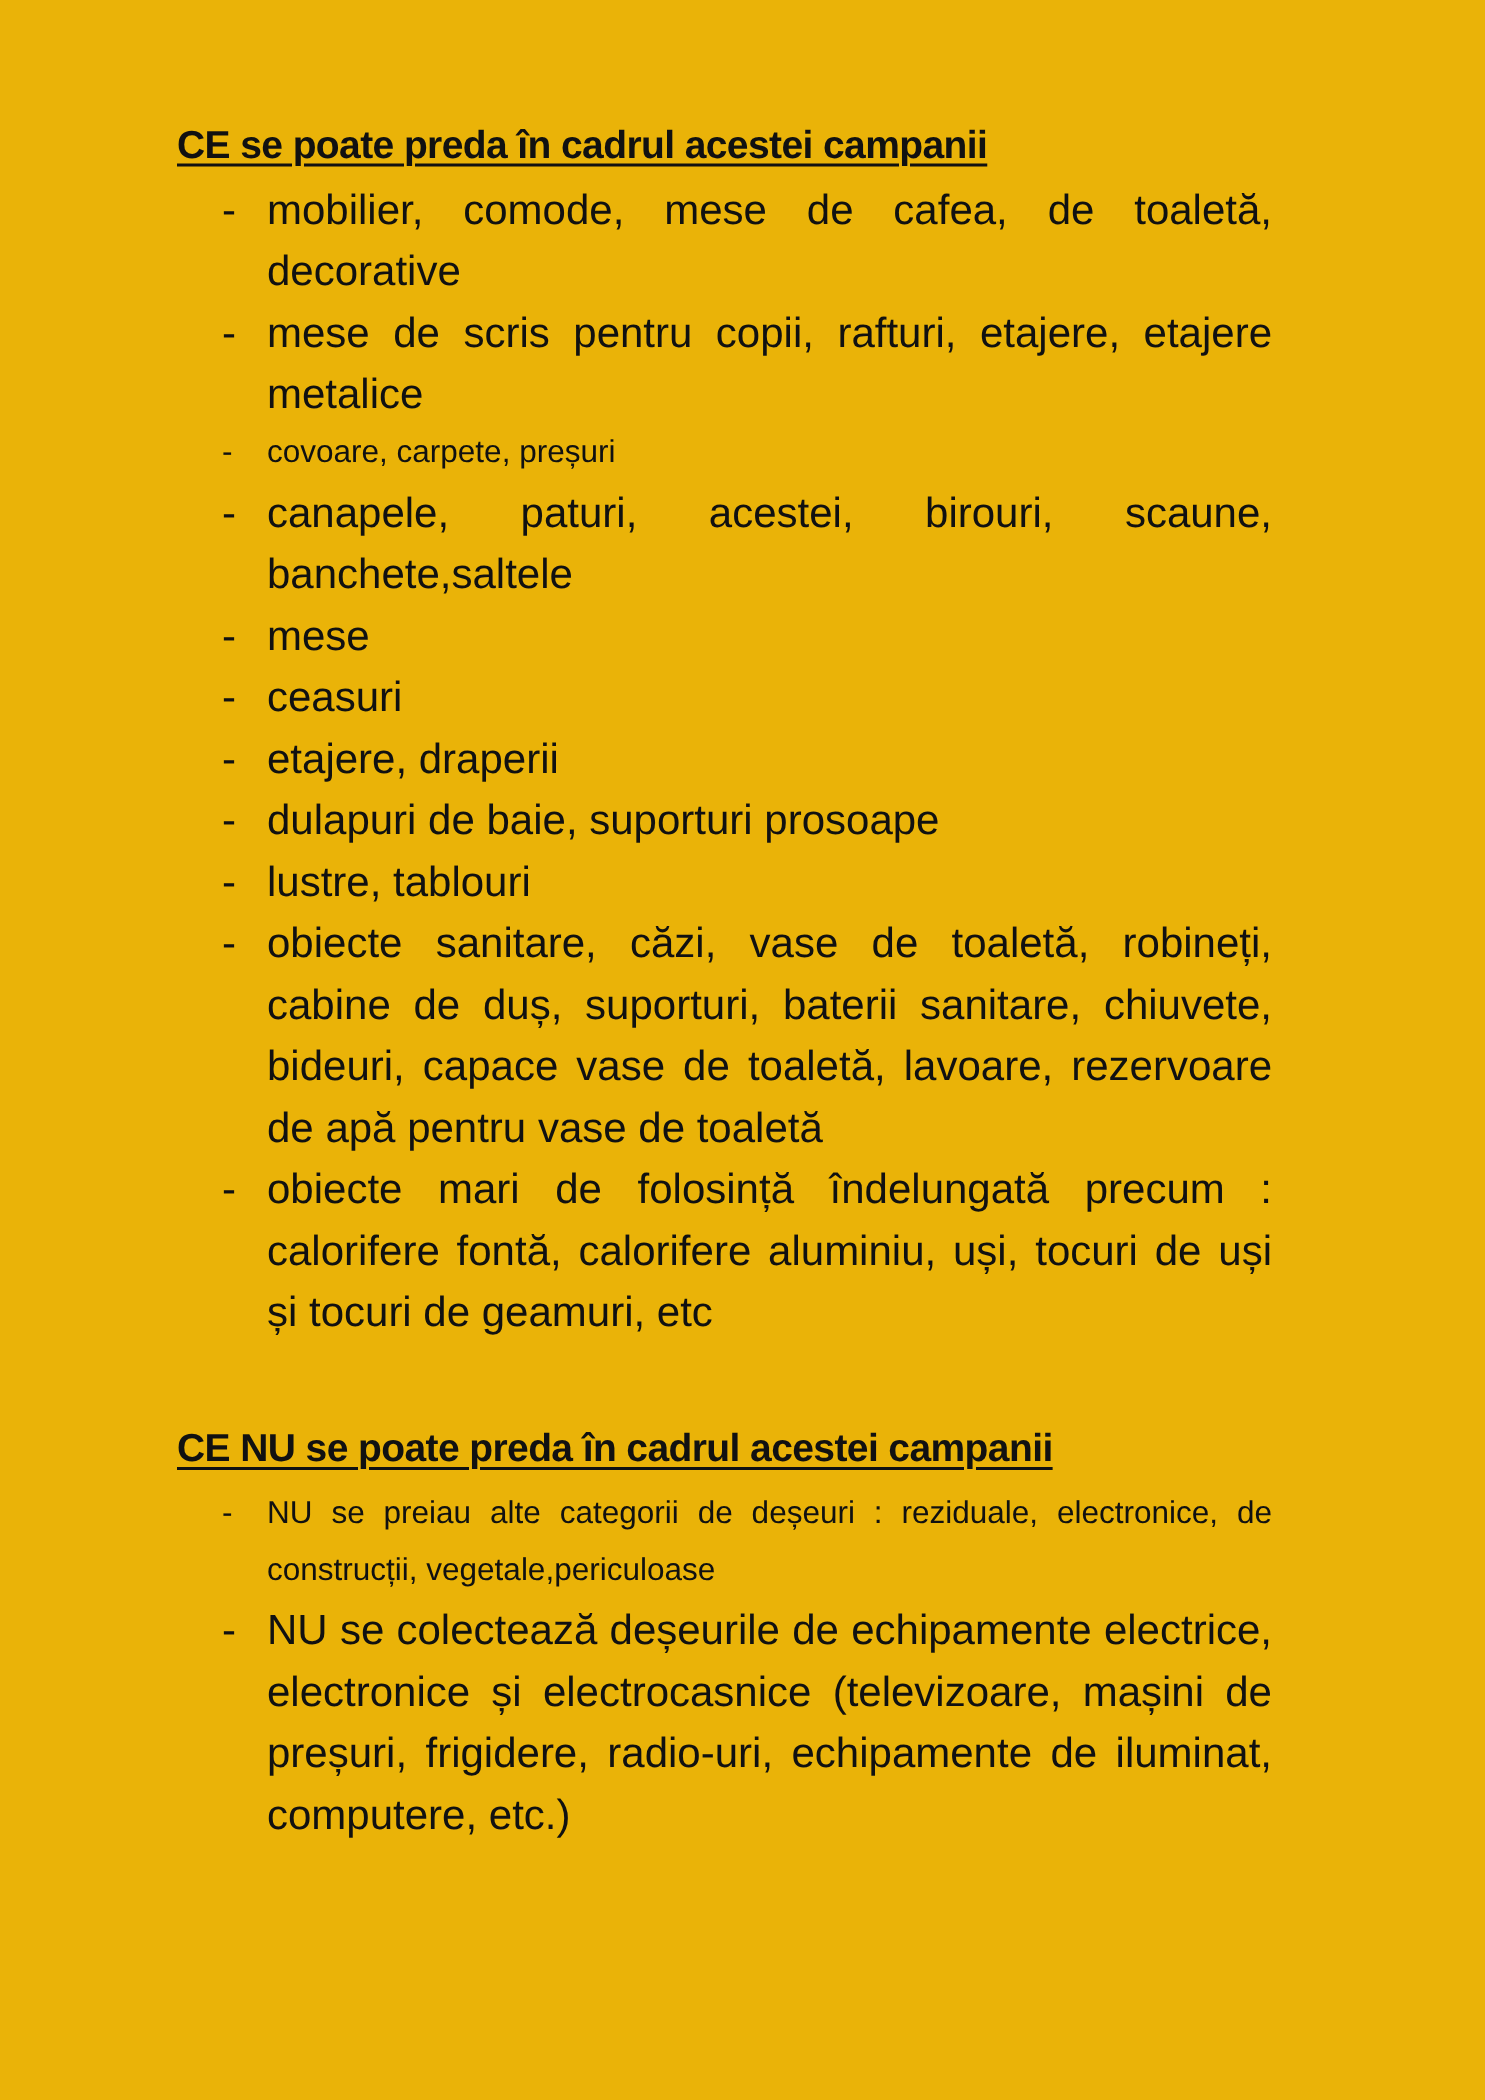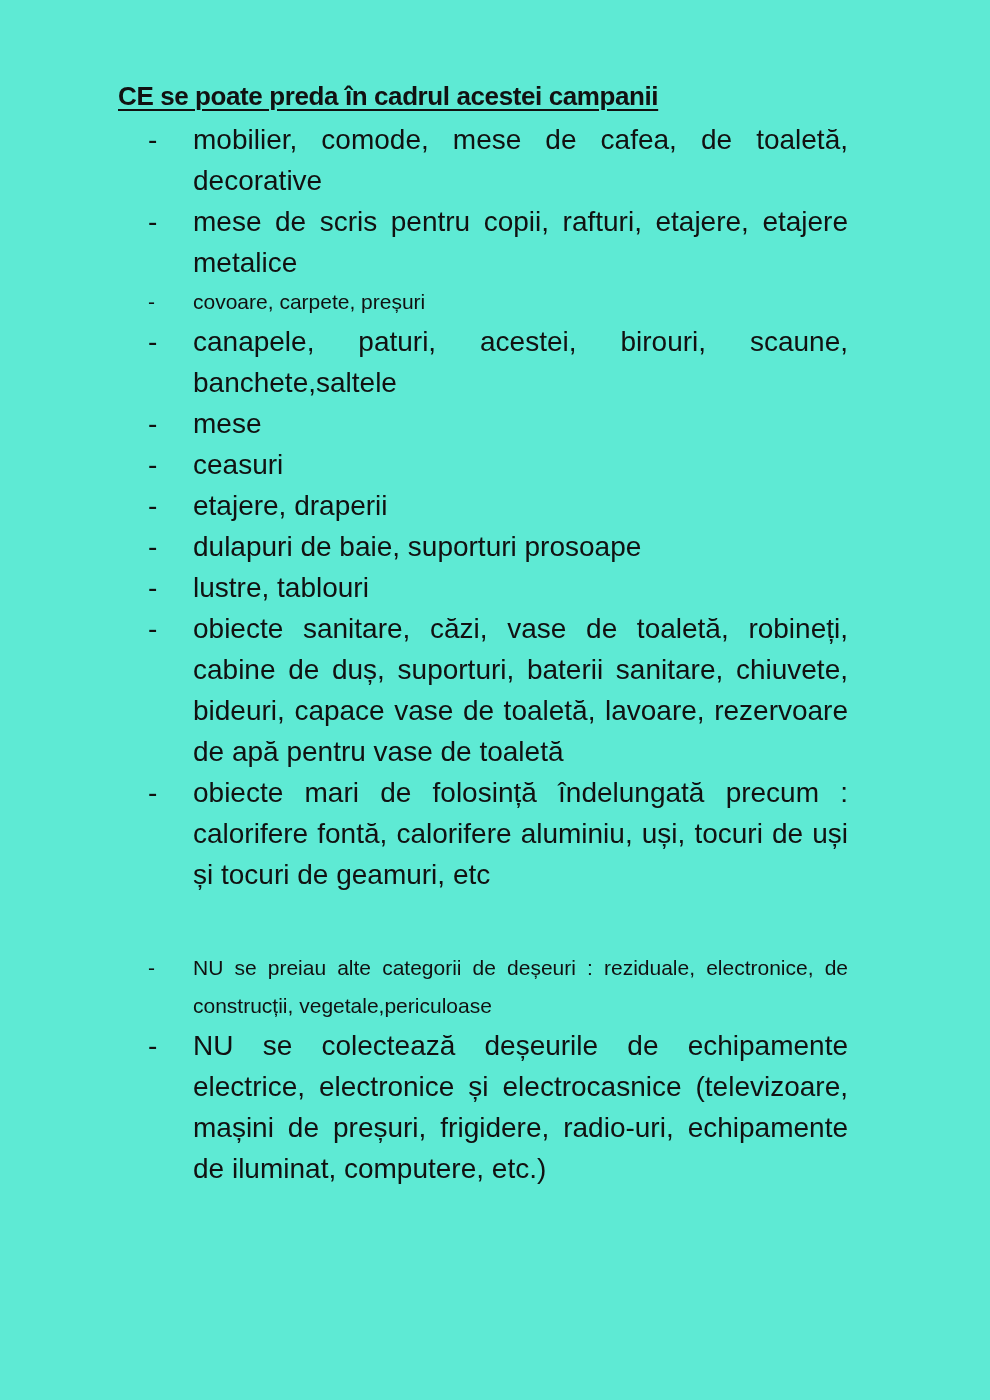--- a/index.html
+++ b/index.html
@@ -4,21 +4,21 @@
 <style>
   html, body {
     margin: 0;
     padding: 0;
     background: #ffffff;
   }
   .doc {
     position: relative;
     width: 990px;
     height: 1400px;
-    background: #5eead4;
+    background: #eab308;
     box-sizing: border-box;
     padding: 80px 0 0 118px;
     font-family: "Liberation Sans", "DejaVu Sans", sans-serif;
     color: #111111;
     overflow: hidden;
   }
   .title {
     margin: 0;
     font-size: 26px;
     font-weight: bold;
@@ -40,21 +40,20 @@
     margin-left: 30px;
     width: 700px;
   }
   .row .bullet {
     flex: 0 0 30px;
     width: 30px;
   }
   .row .text {
     flex: 1 1 auto;
     text-align: justify;
-    margin-left: 15px;
   }
   .row.normal {
     font-size: 28px;
     line-height: 41px;
   }
   .row.small {
     font-size: 21px;
     line-height: 38px;
   }
   section.second {
@@ -124,20 +123,21 @@
         </div>
 
         <div class="row normal">
           <span class="bullet">-</span>
           <div class="text">obiecte mari de folosință îndelungată precum : calorifere fontă, calorifere aluminiu, uși, tocuri de uși și tocuri de geamuri, etc</div>
         </div>
       </div>
   </section>
 
   <section class="second">
+    <h1 class="title underlined">CE NU se poate preda în cadrul acestei campanii</h1>
     <div class="list">
 
         <div class="row small">
           <span class="bullet">-</span>
           <div class="text">NU se preiau alte categorii de deșeuri : reziduale, electronice, de construcții, vegetale,periculoase</div>
         </div>
 
         <div class="row normal">
           <span class="bullet">-</span>
           <div class="text">NU se colectează deșeurile de echipamente electrice, electronice și electrocasnice (televizoare, mașini de preșuri, frigidere, radio-uri, echipamente de iluminat, computere, etc.)</div>

